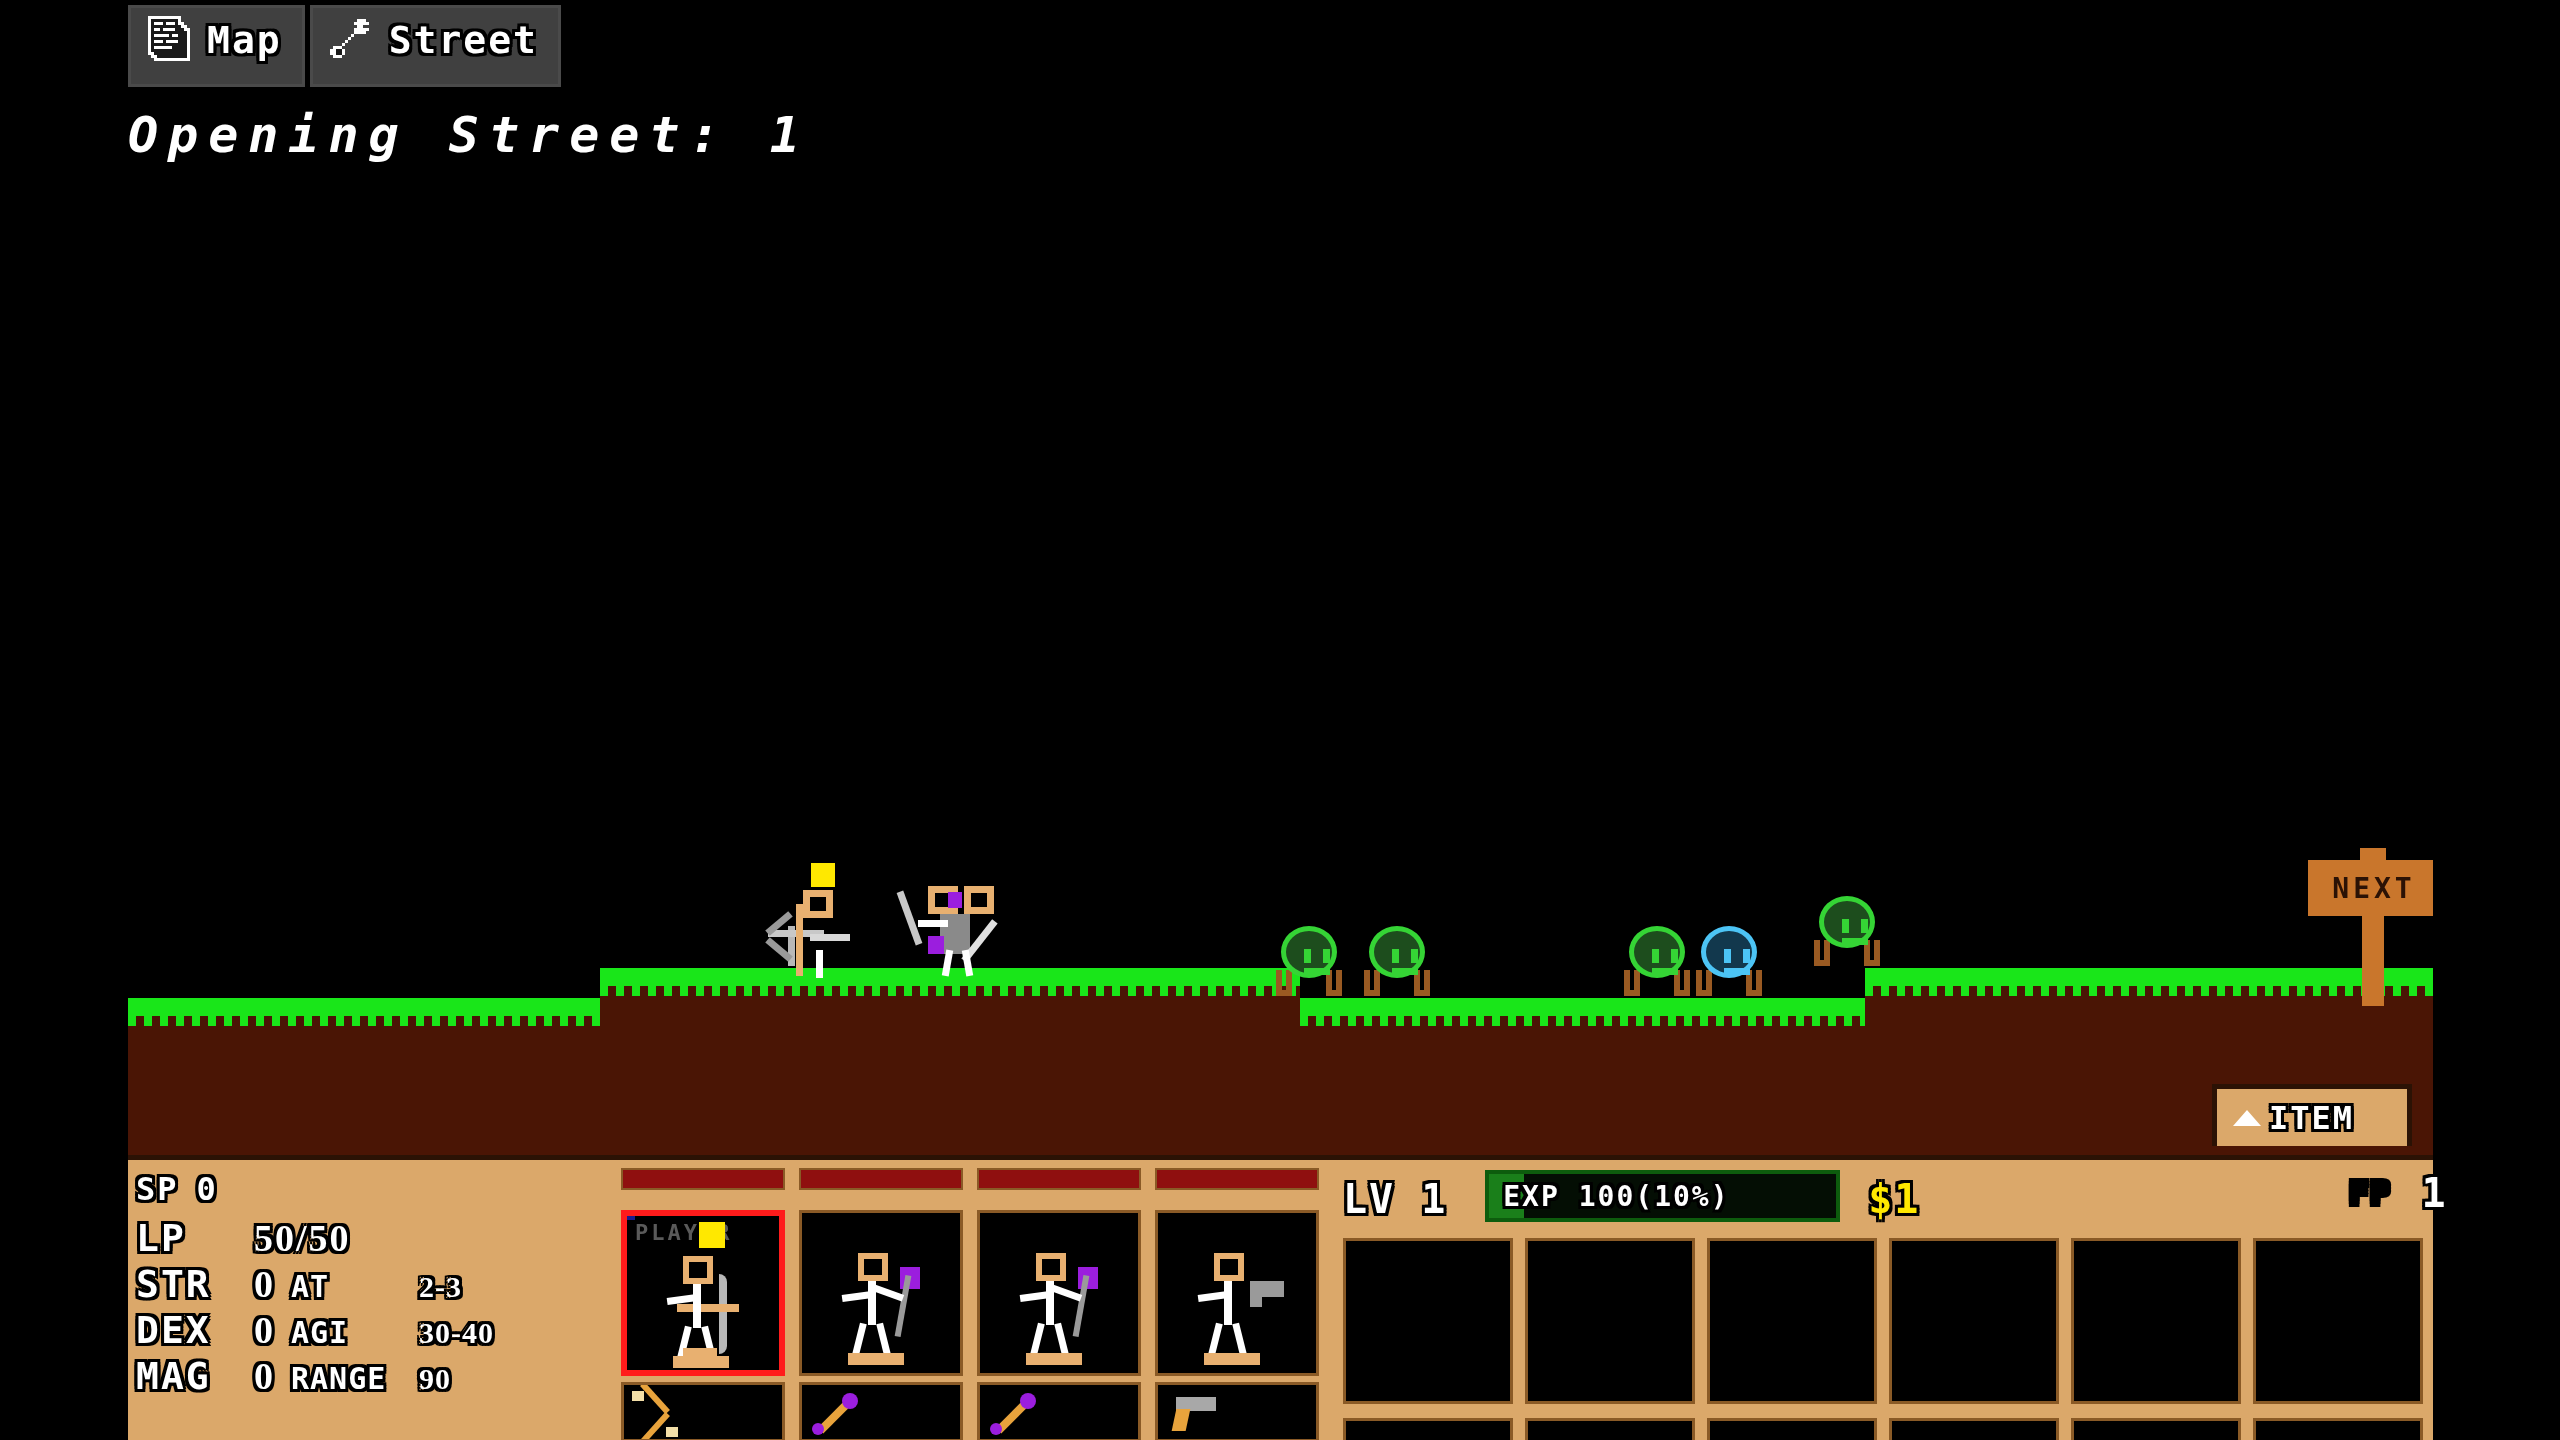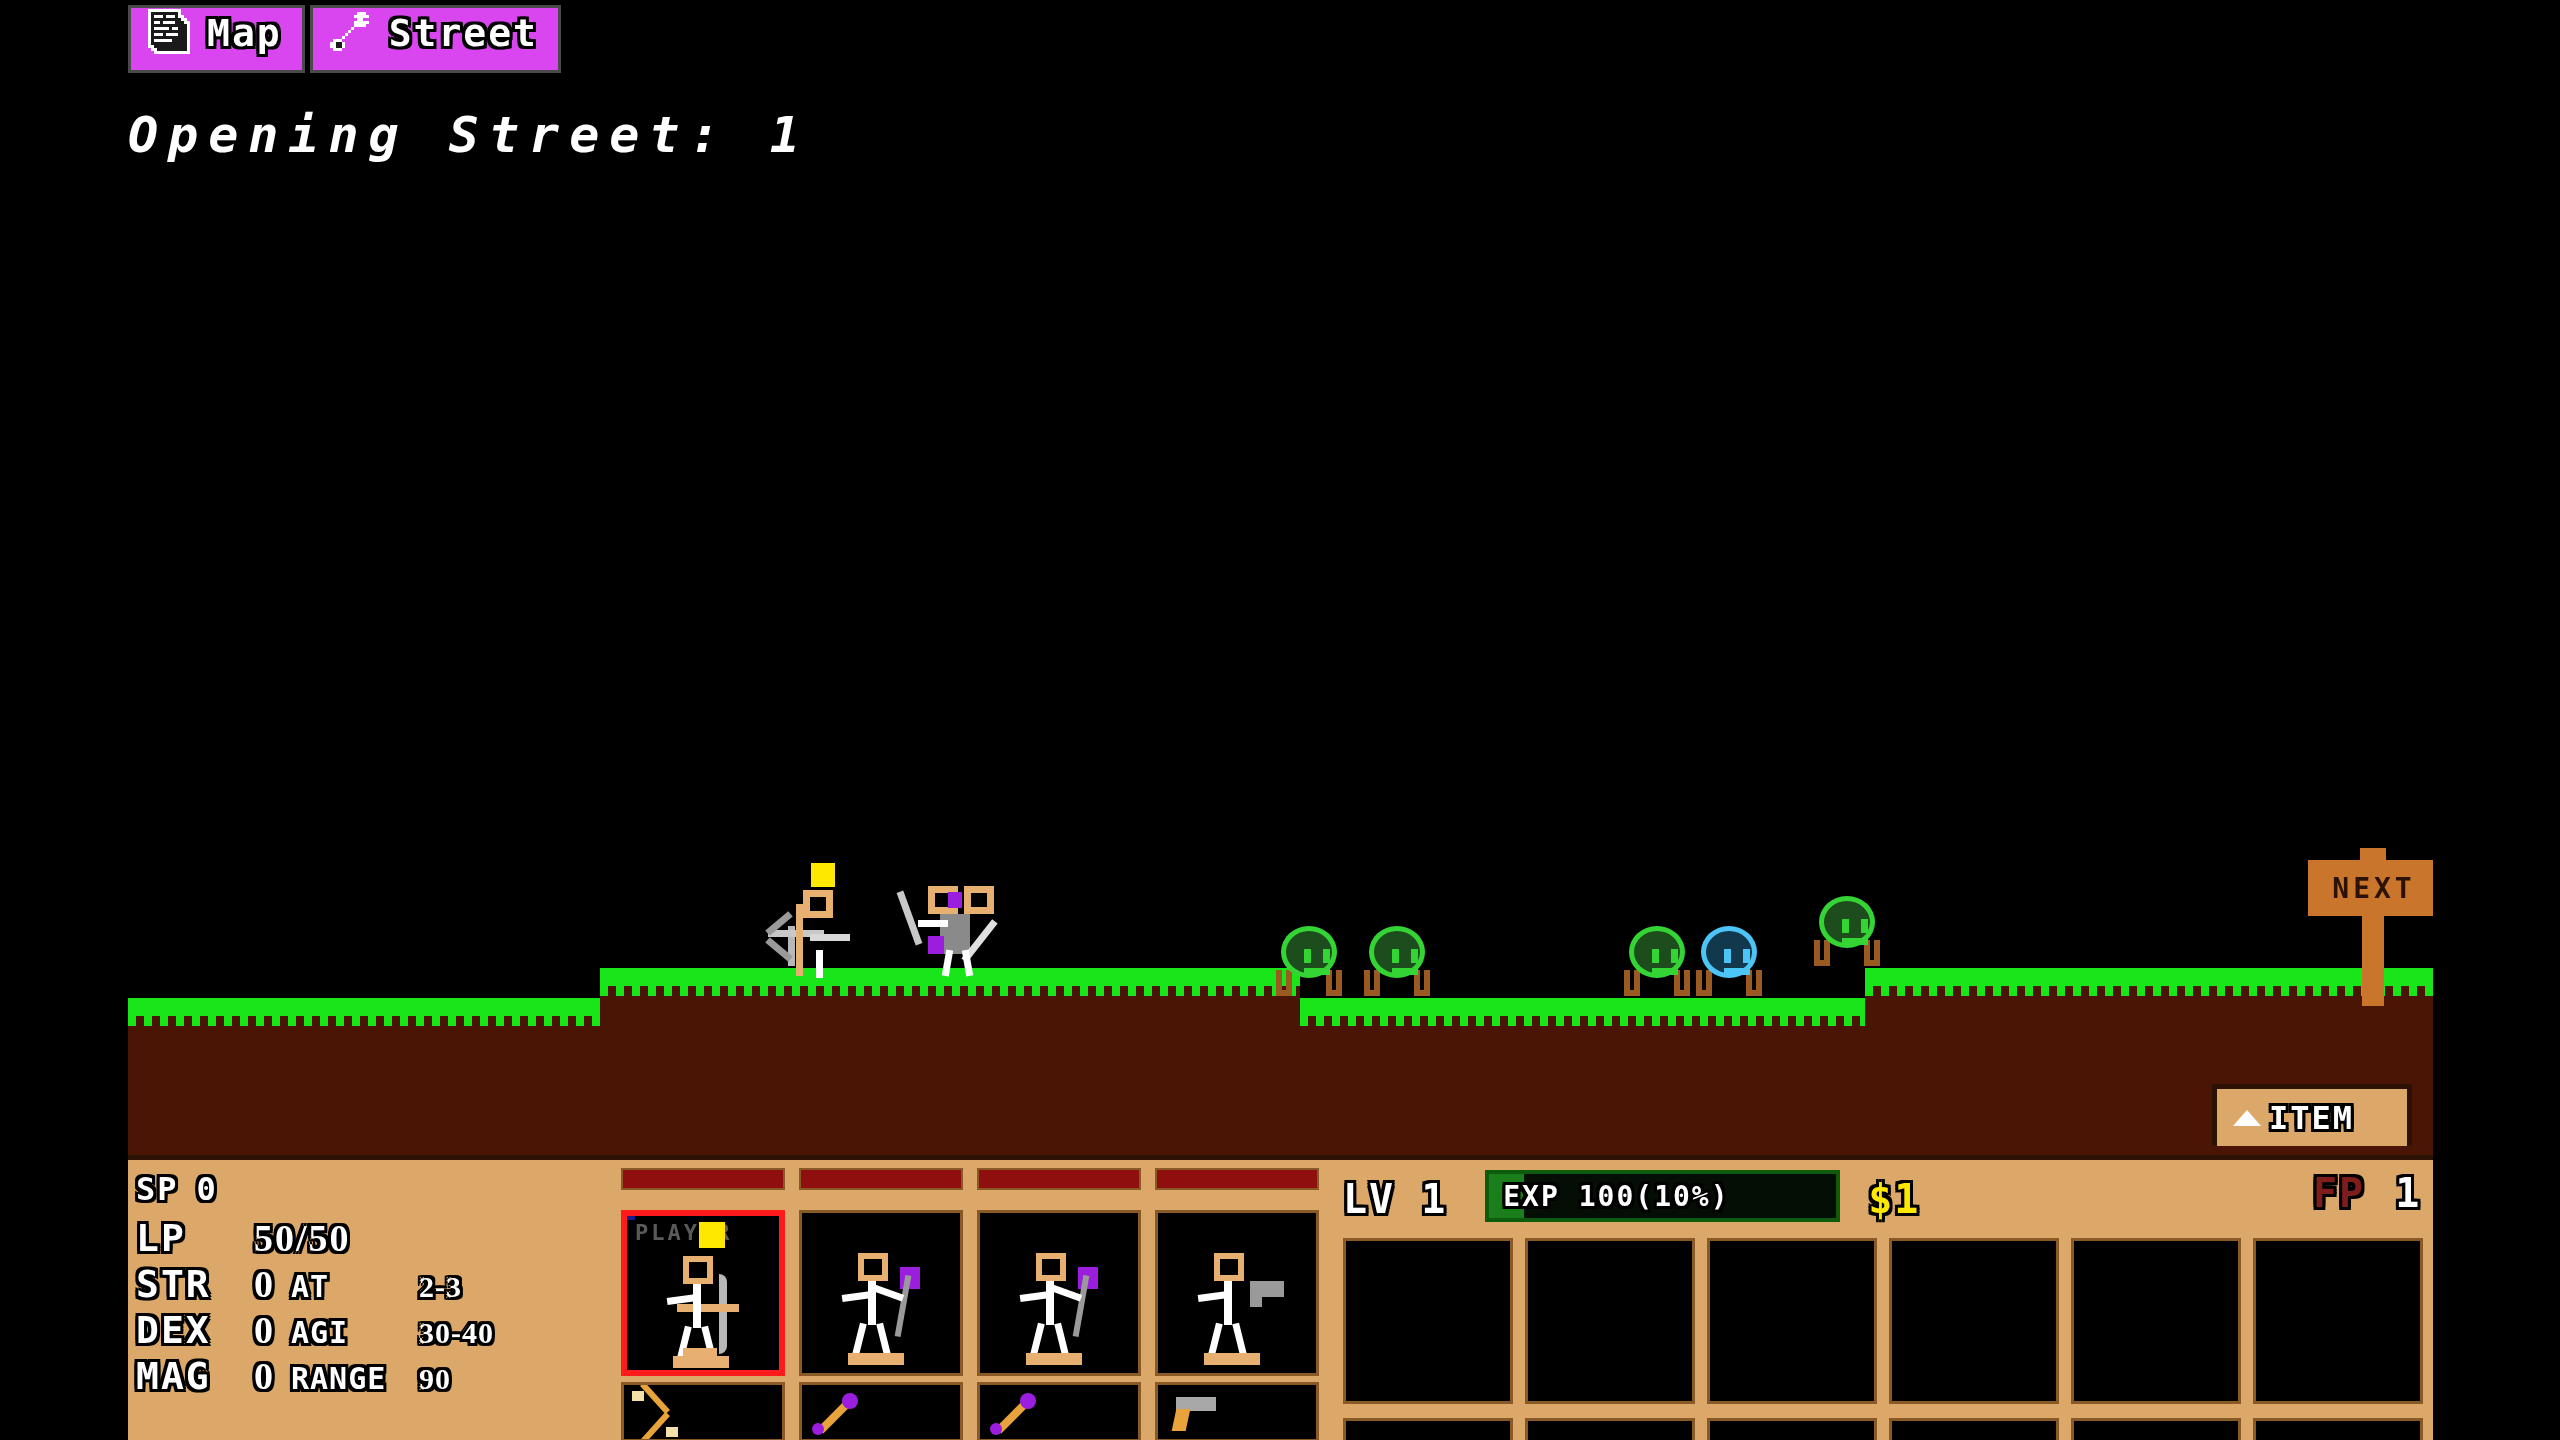--- a/index.html
+++ b/index.html
@@ -20,22 +20,22 @@
   .outline{
     color:#fff;
     text-shadow:
       3px 0 0 #000,-3px 0 0 #000,0 3px 0 #000,0 -3px 0 #000,
       3px 3px 0 #000,-3px 3px 0 #000,3px -3px 0 #000,-3px -3px 0 #000;
   }
 
   
   #toolbar{position:absolute;left:128px;top:5px;display:flex;gap:5px;}
   .tbtn{
-    background:#d946ef;border:3px solid #4a4a4a;
-    height:68px;display:flex;align-items:center;gap:14px;
+    background:#404040;border:3px solid #4a4a4a;
+    height:82px;display:flex;align-items:center;gap:14px;
     padding:0 20px 12px 14px;cursor:pointer;
   }
   .tbtn .lbl{font-size:38px;line-height:38px;}
   .ticon{width:48px;height:48px;position:relative;flex:0 0 auto;}
 
   
   #stage-title{
     position:absolute;left:128px;top:110px;font-size:50px;line-height:50px;
     letter-spacing:10px;
     font-style:italic;
@@ -172,23 +172,23 @@
   #expbox{
     margin-left:38px;width:355px;height:52px;background:#040e04;border:4px solid #0d5c0d;
     display:flex;align-items:center;position:relative;
   }
   #expfill{position:absolute;left:0;top:0;bottom:0;width:10%;background:#1a7f1a;}
   #exp-text{position:relative;font-size:28px;margin-left:14px;letter-spacing:2px;}
   #money{margin-left:28px;font-size:40px;color:#ffe800;
     text-shadow:3px 0 0 #000,-3px 0 0 #000,0 3px 0 #000,0 -3px 0 #000,
                 3px 3px 0 #000,-3px 3px 0 #000,3px -3px 0 #000,-3px -3px 0 #000;}
   #fp{position:absolute;left:2185px;top:10px;display:flex;align-items:center;}
-  #fp .fp-lab{font-size:40px;color:#7f1d1d;
+  #fp .fp-lab{font-size:32px;color:#000000;
     text-shadow:3px 0 0 #000,-3px 0 0 #000,0 3px 0 #000,0 -3px 0 #000,
-                3px 3px 0 #000,-3px 3px 0 #000,3px -3px 0 #000,-3px -3px 0 #000;}
+                3px 3px 0 #000,-3px 3px 0 #000,3px -3px 0 #000,-3px -3px 0 #000;margin-left:36px;}
   #fp .fp-val{font-size:40px;margin-left:30px;}
 
   
   #itemgrid{position:absolute;left:1215px;top:78px;display:flex;gap:12px;}
   #itemgrid2{position:absolute;left:1215px;top:258px;display:flex;gap:12px;}
   .islot{width:170px;height:166px;background:#000;border:3px solid #8a5a26;}
   .islot2{width:170px;height:60px;background:#000;border:3px solid #8a5a26;}
 </style>
 </head>
 <body>

